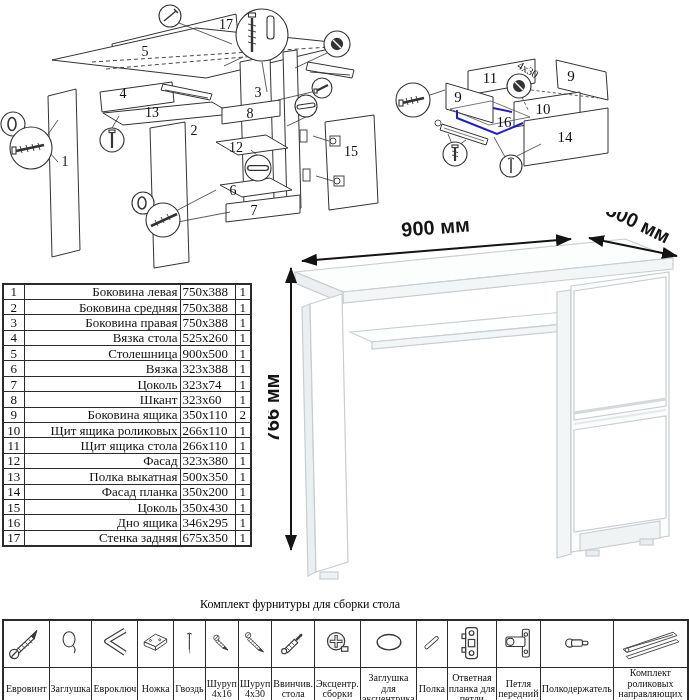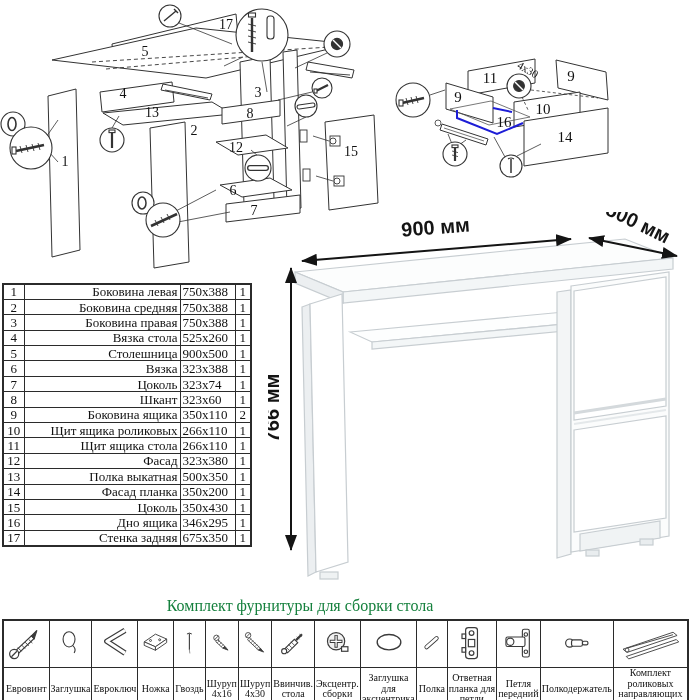--- a/index.html
+++ b/index.html
@@ -10,21 +10,21 @@
   table{border-collapse:collapse}
   
   .parts-table{position:absolute;left:2px;top:283px;border:2px solid #2b2b2b}
   .parts-table td{border:1px solid #2b2b2b;height:15.4px;font-size:13px;line-height:1;padding:0 2px}
   .pt-num{width:21px;text-align:center}
   .pt-name{width:156px;text-align:right;white-space:nowrap}
   .pt-size{width:55px;text-align:left;white-space:nowrap}
   .pt-qty{width:16px;text-align:center}
   
   .hw-title{position:absolute;left:0;top:597px;width:600px;text-align:center;
-            font-size:16px;color:#15803d}
+            font-size:12px;color:#000000}
   .hw-wrap{position:absolute;left:2px;top:619px}
   .hw-table{border:2px solid #2b2b2b;table-layout:fixed}
   .hw-table td{border:1px solid #2b2b2b;overflow:hidden}
   .hw-icon-cell{height:47px;text-align:center;vertical-align:middle;padding:1px}
   .hw-icon-cell svg{max-width:94%;height:auto;max-height:45px;vertical-align:middle}
   .hw-name-cell{height:17px;font-size:10px;line-height:1.05;text-align:center;vertical-align:middle;padding:0 1px}
   .hw-qty-cell{height:14px;font-size:12.5px;text-align:center;vertical-align:middle}
   
   .dlabel{font-family:"Liberation Serif",serif;font-size:14px;fill:#111}
   .dlabel2{font-family:"Liberation Serif",serif;font-size:15px;fill:#111}

